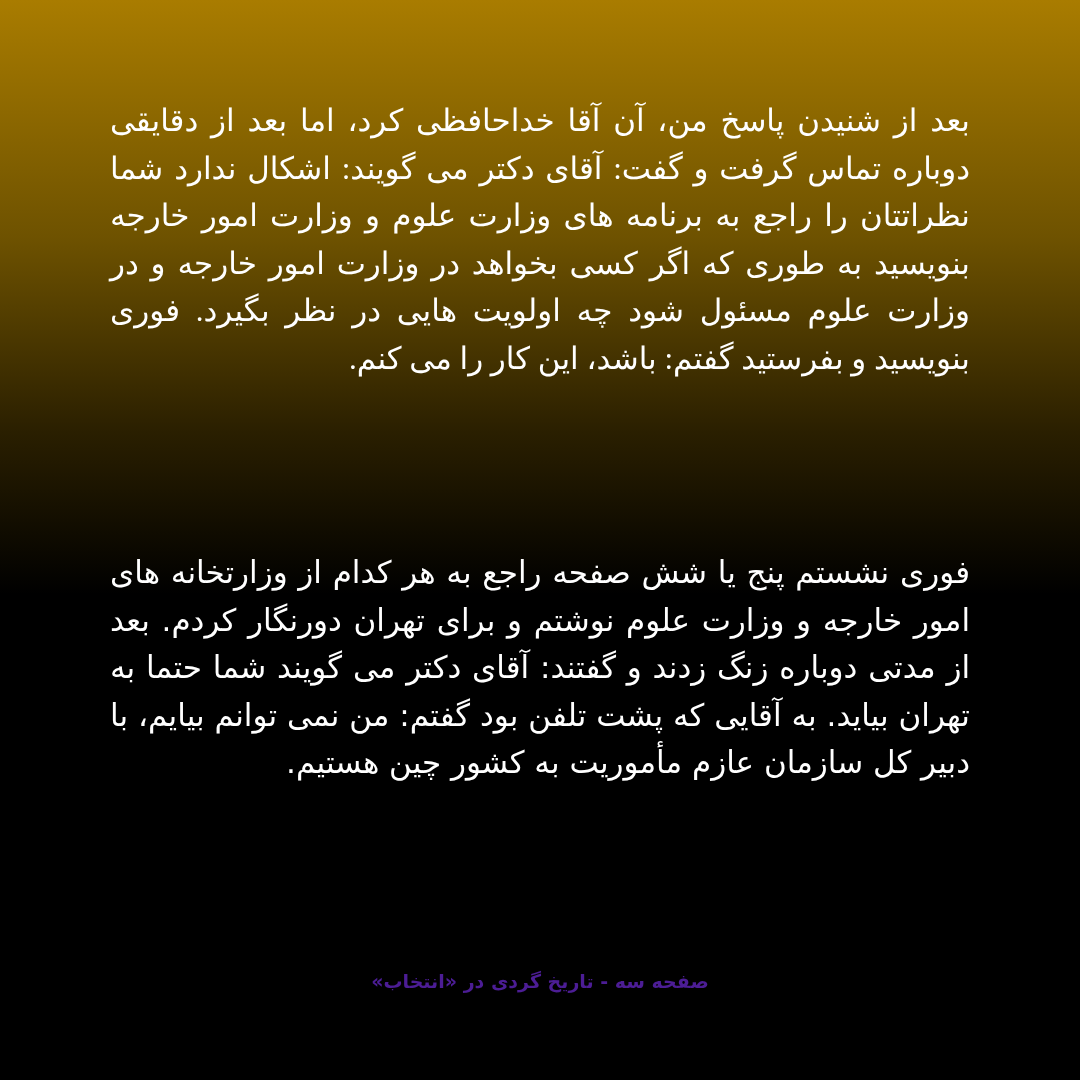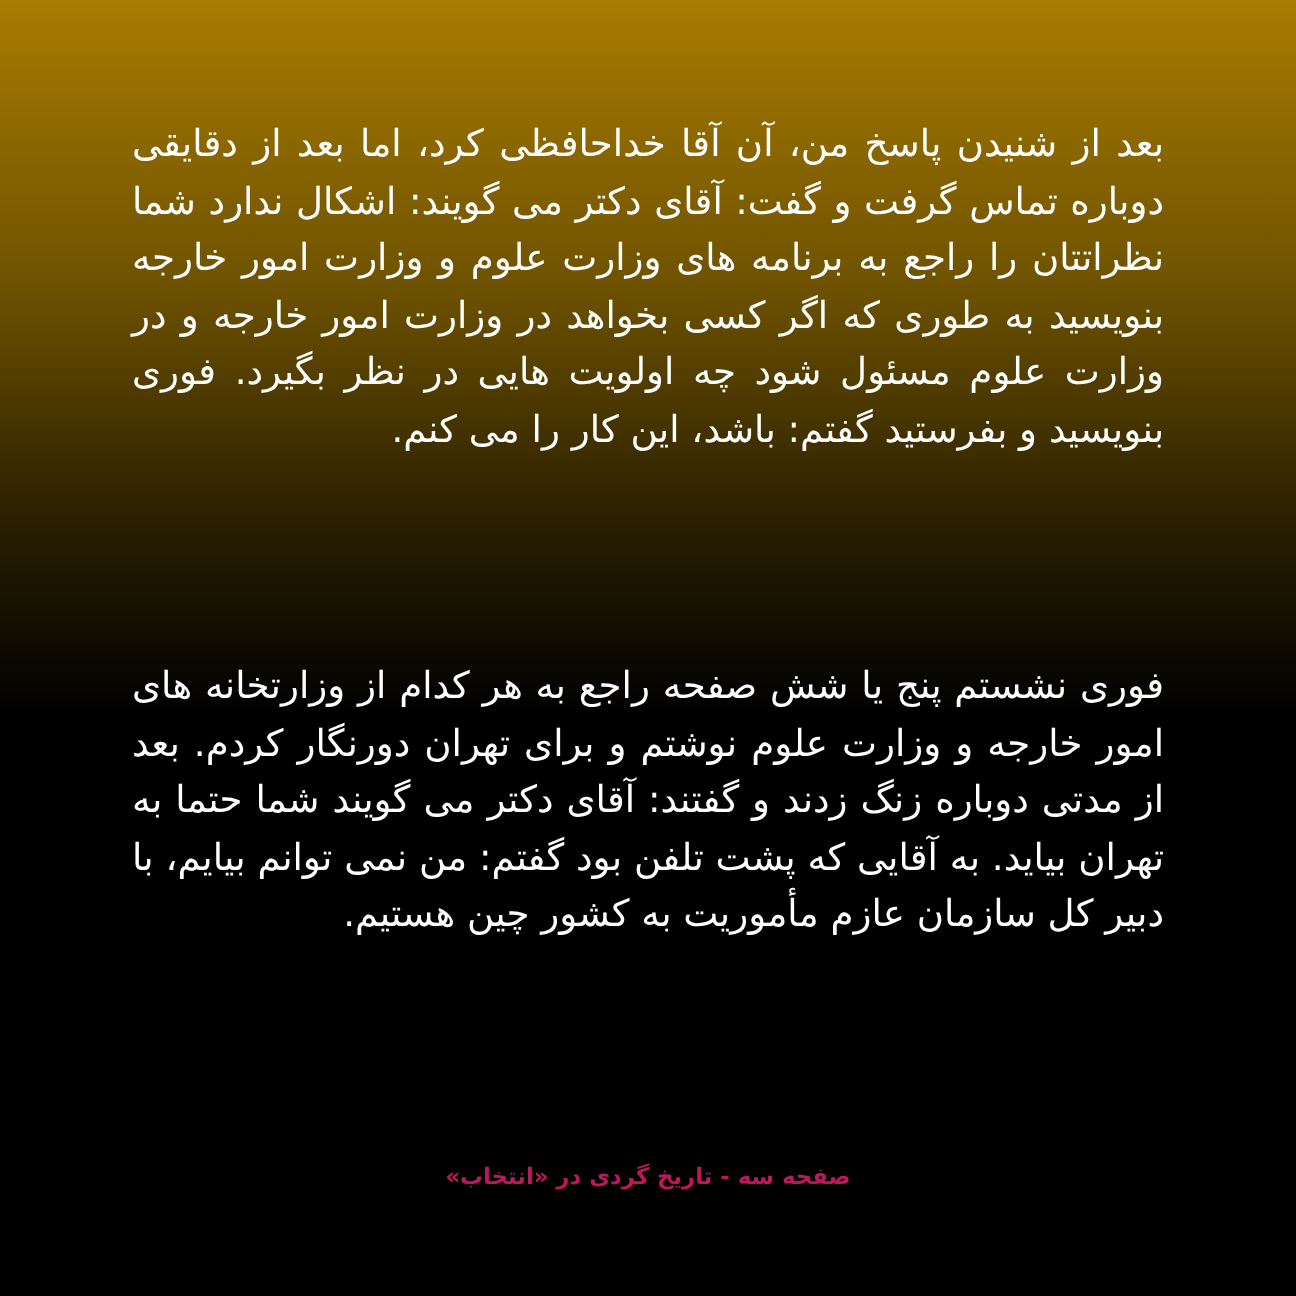--- a/index.html
+++ b/index.html
@@ -1,19 +1,19 @@
 <!DOCTYPE html>
 <html><head>
 <meta charset="utf-8">
 <style>
 html,body{margin:0;padding:0;}
 body{width:1080px;height:1080px;overflow:hidden;background:linear-gradient(to bottom,#a97c00 0%,#6e5200 22%,#2a1f00 40%,#000 55%,#000 100%);font-family:"DejaVu Sans",sans-serif;position:relative;}
 .para{position:absolute;left:110px;width:860px;direction:rtl;text-align:justify;text-align-last:right;color:#fff;font-size:31px;line-height:47.6px;}
-#p1{top:97px;}
+#p1{top:97px;font-family:Liberation Serif, serif;}
 #p2{top:549px;}
-.footer{position:absolute;top:970px;left:0;width:1080px;text-align:center;direction:rtl;color:#be185d;font-size:19px;font-weight:bold;}
+.footer{position:absolute;top:970px;left:0;width:1080px;text-align:center;direction:rtl;color:#4c1d95;font-size:19px;font-weight:bold;}
 </style>
 </head>
 <body>
 
 <div class="para" id="p1">بعد از شنیدن پاسخ من، آن آقا خداحافظی کرد، اما بعد از دقایقی دوباره تماس گرفت و گفت: آقای دکتر می گویند: اشکال ندارد شما نظراتتان را راجع به برنامه های وزارت علوم و وزارت امور خارجه بنویسید به طوری که اگر کسی بخواهد در وزارت امور خارجه و در وزارت علوم مسئول شود چه اولویت هایی در نظر بگیرد. فوری بنویسید و بفرستید گفتم: باشد، این کار را می کنم.</div>
 <div class="para" id="p2">فوری نشستم پنج یا شش صفحه راجع به هر کدام از وزارتخانه های امور خارجه و وزارت علوم نوشتم و برای تهران دورنگار کردم. بعد از مدتی دوباره زنگ زدند و گفتند: آقای دکتر می گویند شما حتما به تهران بیاید. به آقایی که پشت تلفن بود گفتم: من نمی توانم بیایم، با دبیر کل سازمان عازم مأموریت به کشور چین هستیم.</div>
 <div class="footer">صفحه سه - تاریخ گردی در «انتخاب»</div>
 
 </body></html>

